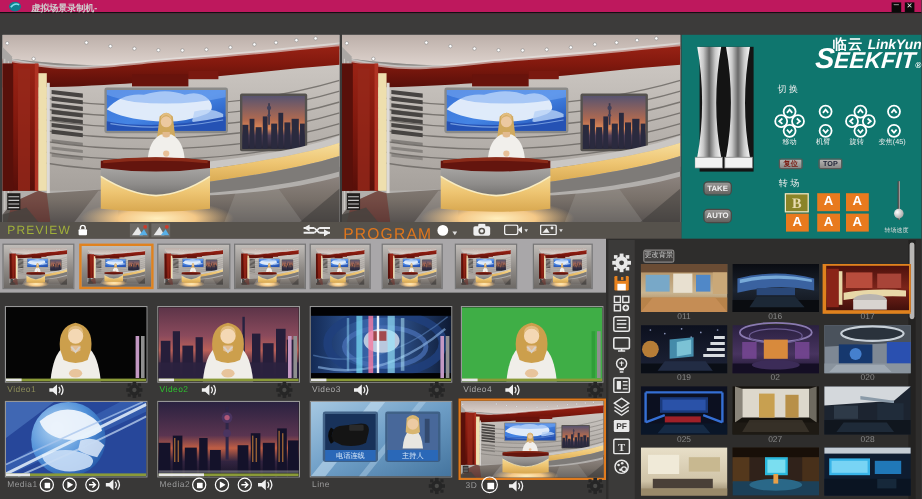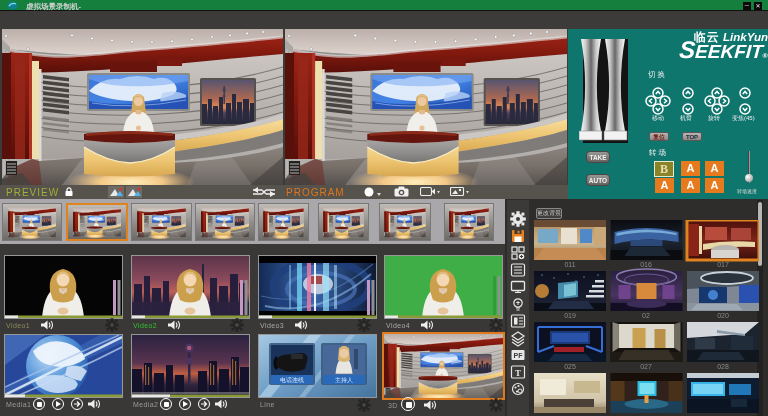--- a/index.html
+++ b/index.html
@@ -1,18 +1,18 @@
 <!DOCTYPE html>
 <html><head><meta charset="utf-8">
 <style>
 *{margin:0;padding:0;box-sizing:border-box}
 html,body{width:768px;height:416px;overflow:hidden;background:#3c3b3a;font-family:"Liberation Sans",sans-serif}
 #app{position:relative;width:768px;height:416px;background:#3c3b3a}
 .abs{position:absolute}
-#titlebar{left:0;top:0;width:768px;height:11px;background:#15803d;border-bottom:1px solid #111}
+#titlebar{left:0;top:0;width:768px;height:11px;background:#be185d;border-bottom:1px solid #111}
 #menubar{left:0;top:11px;width:768px;height:17px;background:#2c2b2a;border-bottom:1px solid #1a1a1a}
 .mtxt{position:absolute;color:#c6c6c6;font-size:8px;top:4px}
 .itxt{position:absolute;color:#b2b2b2;font-size:6.8px;top:5px}
 #statusbar{left:0;top:185px;width:568px;height:14px;background:#56524c}
 #ctlpanel{left:568px;top:29px;width:200px;height:170px;background:#0f766e}
 #strip{left:0;top:199px;width:505px;height:45px;background:#a9a7a9}
 #botleft{left:0;top:244px;width:505px;height:172px;background:#393837}
 #scenes{left:505px;top:199px;width:263px;height:217px;background:#2e2d2c}
 .win{position:absolute;top:29px;height:156px;background:#888}
 .vpane{position:absolute;border:1px solid #979797;background:#000}
@@ -240,21 +240,21 @@
     <rect width="16" height="12" fill="#6d6a66"></rect>
         <path d="M2,10 L7,3 L11,10 Z" fill="#e8e8e8"></path>
         <path d="M8,10 L12,5 L15,10 Z" fill="#58b0e8"></path>
         <circle cx="13" cy="3" r="1.6" fill="#d03a2a"></circle>
   </svg>
   <svg class="abs" style="left:252px;top:2px" width="24" height="10" viewBox="0 0 24 10">
     <path d="M1,3 H10 M14,3 H23 M1,7 H10 M14,7 H23" stroke="#efefef" stroke-width="1.6"></path>
     <path d="M6,0 L1,3 L6,6 Z M18,4 L23,7 L18,10 Z" fill="#efefef"></path>
     <path d="M10,3 L14,7 M10,7 L14,3" stroke="#efefef" stroke-width="1.4"></path>
   </svg>
-  <span class="abs" style="left:286px;top:2px;font-size:10px;color:#e0761c;letter-spacing:1px">PROGRAM</span>
+  <span class="abs" style="left:286px;top:2px;font-size:13px;color:#e0761c;letter-spacing:1px">PROGRAM</span>
   <circle class="abs"></circle>
   <svg class="abs" style="left:364px;top:2px" width="18" height="10" viewBox="0 0 18 10">
     <circle cx="5" cy="5" r="4.5" fill="#fff"></circle>
         <path d="M13,6 L17,6 L15,9 Z" fill="#ddd"></path>
   </svg>
   <svg class="abs" style="left:394px;top:1px" width="15" height="11" viewBox="0 0 15 11">
     <rect x="0.5" y="2.5" width="14" height="8" rx="1.5" fill="#efefef"></rect>
         <rect x="4.5" y="0.5" width="6" height="3" rx="1" fill="#efefef"></rect>
         <circle cx="7.5" cy="6.5" r="2.8" fill="#56524c"></circle>
         <circle cx="7.5" cy="6.5" r="1.5" fill="#efefef"></circle>

